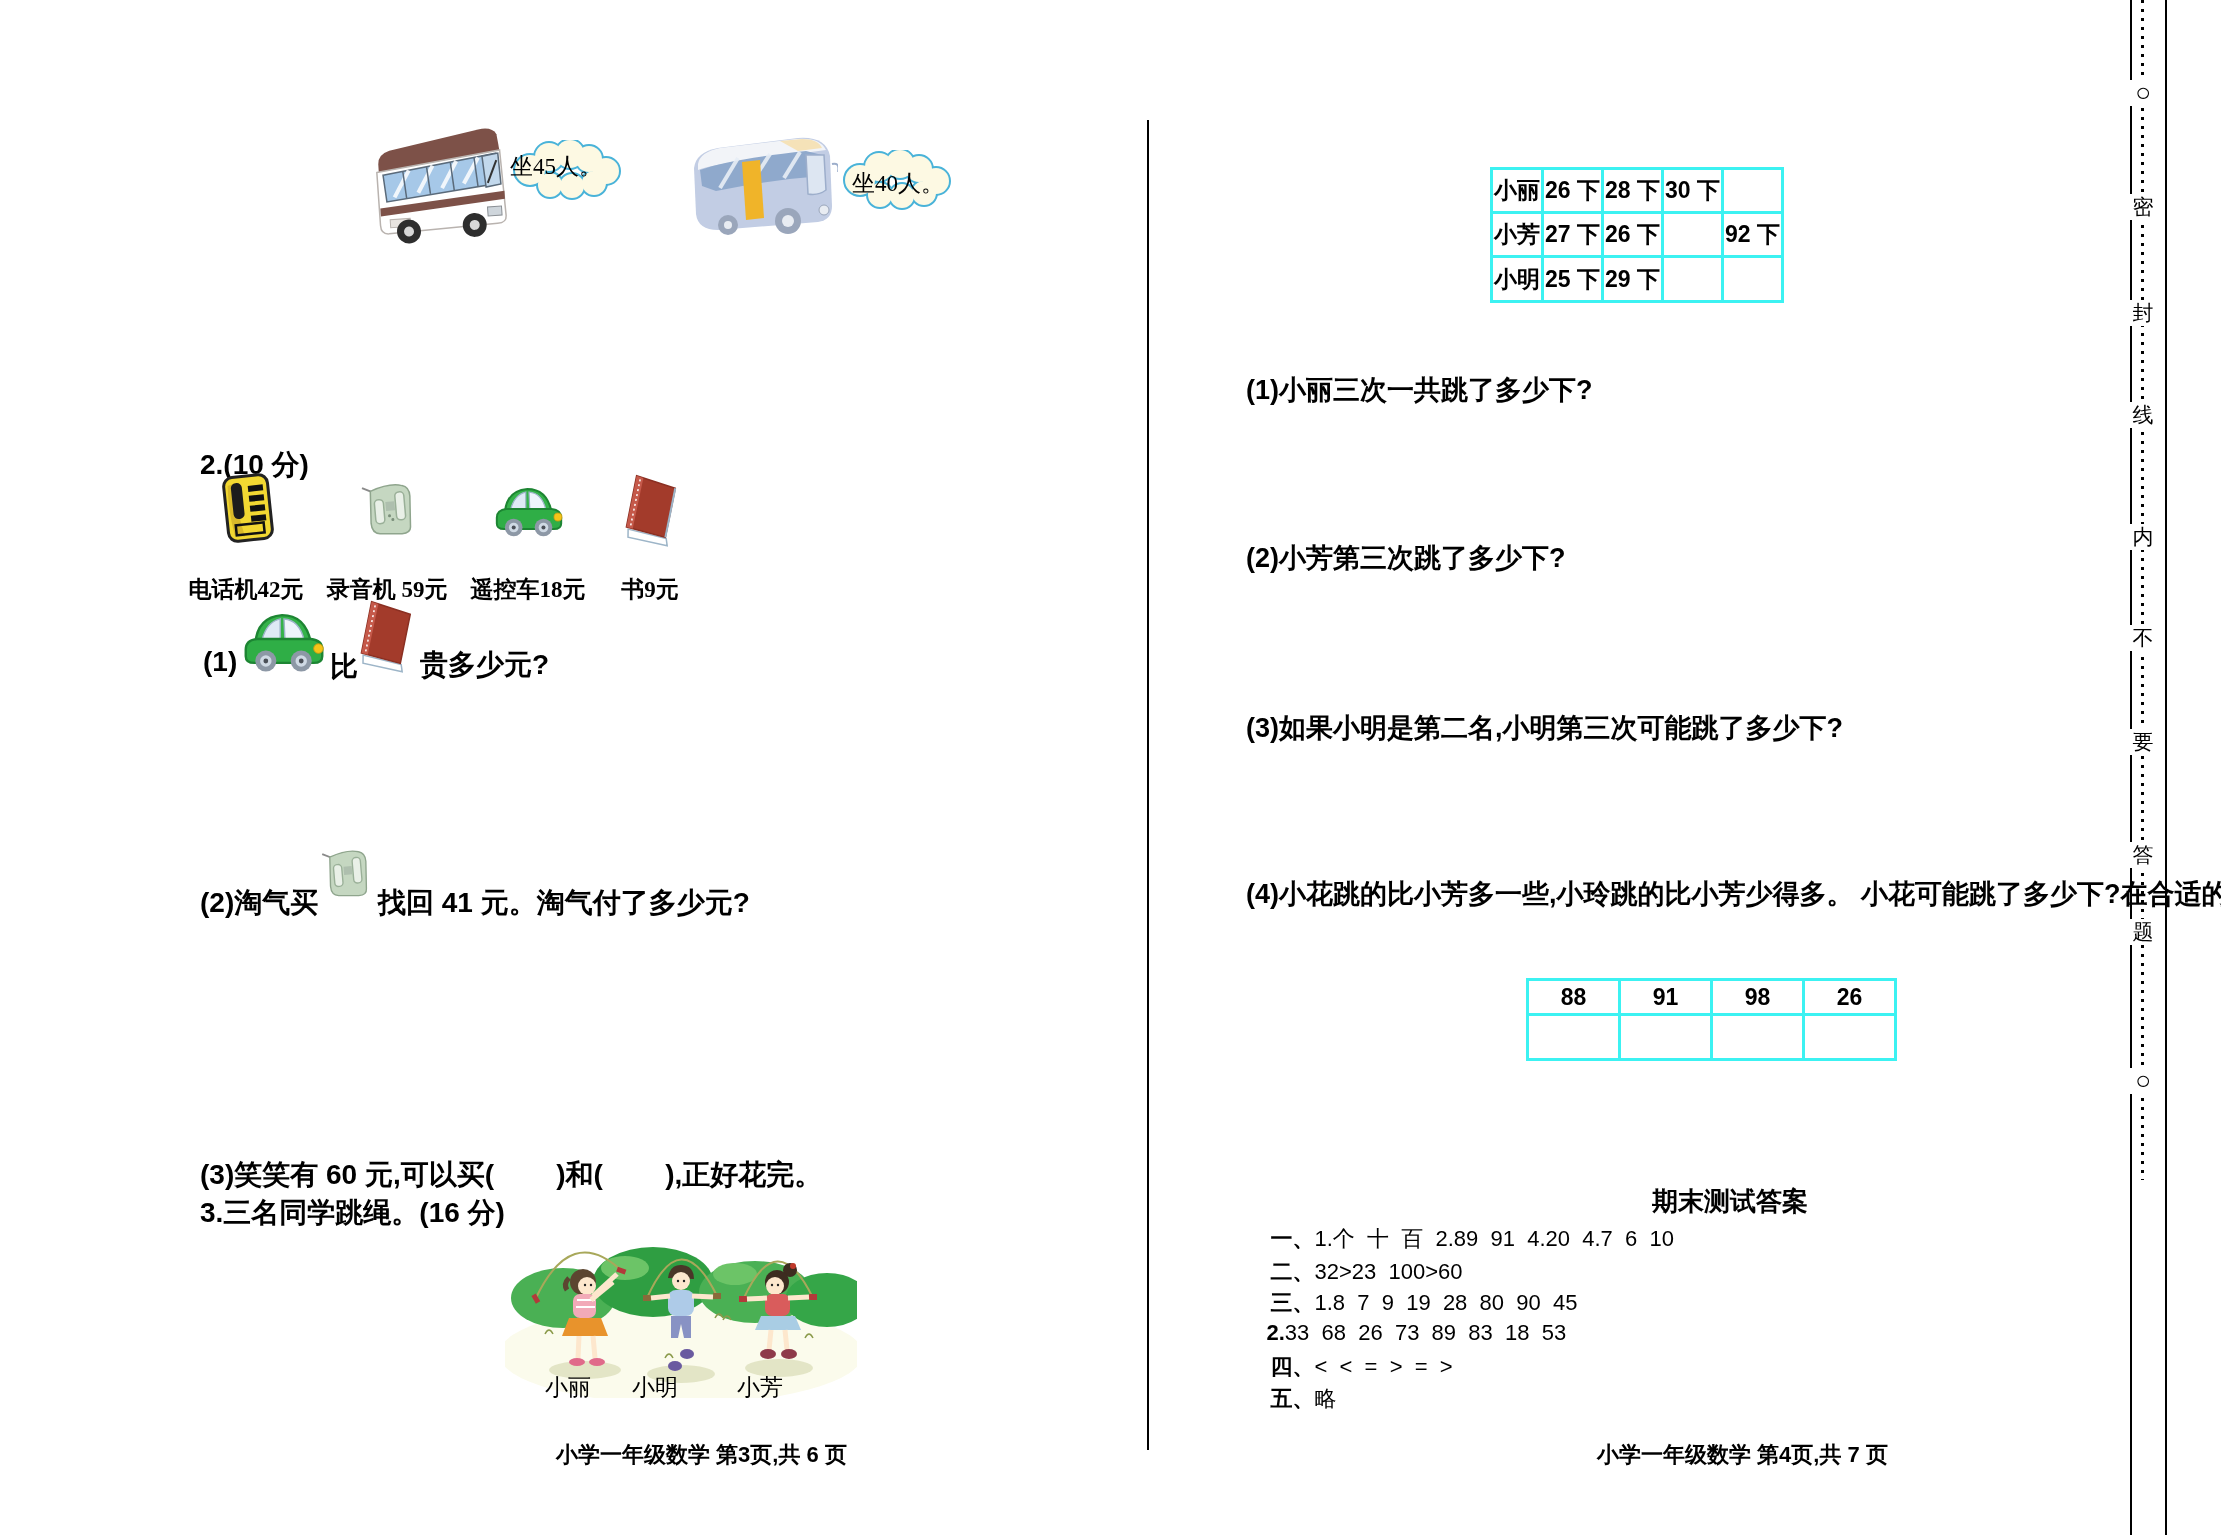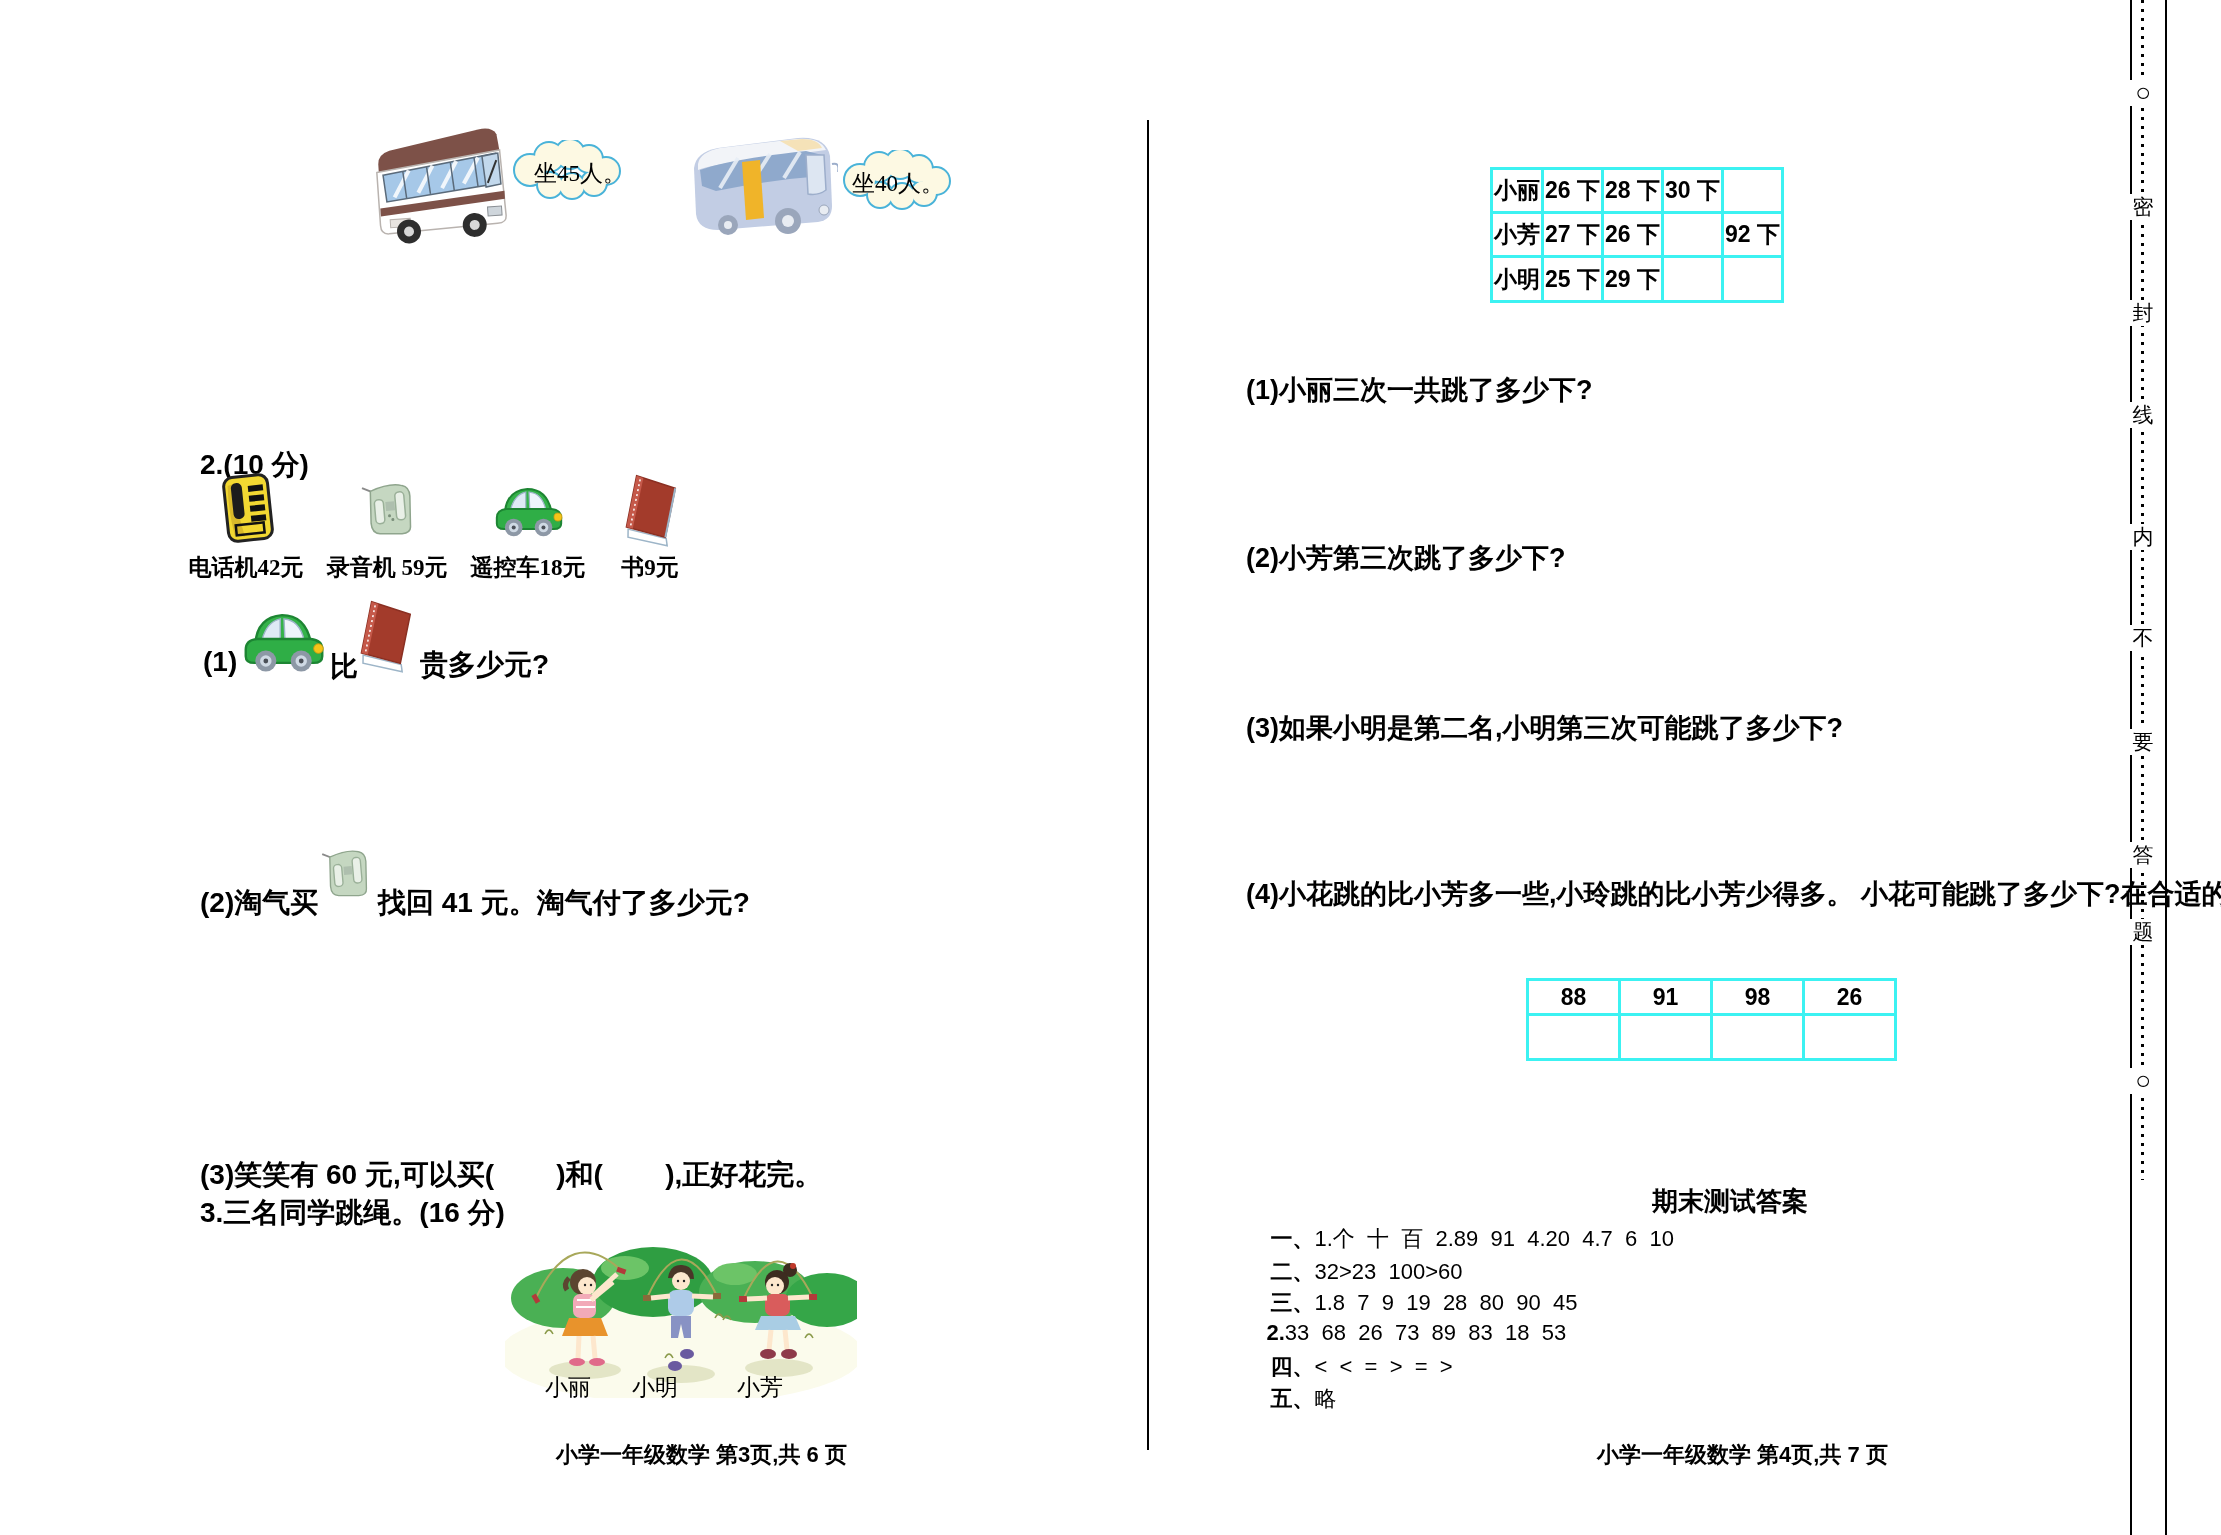--- a/index.html
+++ b/index.html
@@ -2,21 +2,21 @@
 <html><head>
 <meta charset="utf-8">
 <style>
   html,body{margin:0;padding:0;background:#fff;}
   #canvas{position:relative;width:2221px;height:1535px;background:#fff;overflow:hidden;
           font-family:"Liberation Sans",sans-serif;color:#000;}
   .abs{position:absolute;}
   .q{font-weight:bold;font-size:28px;white-space:pre;color:#000;}
   .q-sm{font-weight:bold;font-size:27px;white-space:pre;color:#000;}
   .bubble-text{font-family:"Liberation Serif",serif;font-size:23px;white-space:pre;}
-  .item-label{font-family:"Liberation Serif",serif;font-weight:bold;font-size:23px;text-align:center;white-space:pre;}
+  .item-label{font-family:"Liberation Serif",serif;font-weight:bold;font-size:23px;text-align:center;white-space:pre;margin-top:22px;}
   .kid-label{font-family:"Liberation Serif",serif;font-size:23px;text-align:center;white-space:pre;}
   .footer{font-weight:bold;font-size:22px;white-space:pre;}
   .divider{width:2px;background:#000;}
   table.score{border-collapse:collapse;table-layout:fixed;}
   table.score td{border:3px solid #3cf2f2;text-align:center;vertical-align:middle;
                  font-weight:bold;font-size:23px;font-family:"Liberation Sans",sans-serif;white-space:pre;}
   .ans-title{font-weight:bold;font-size:26px;text-align:center;white-space:pre;}
   .ans-line{font-size:22px;white-space:pre;}
   .ans-line .lbl{font-weight:bold;}
   .big-circle{display:inline-block;width:34px;height:34px;border:3px solid #000;border-radius:50%;
@@ -76,21 +76,21 @@
       <circle cx="20" cy="30" r="15"></circle>
         <circle cx="39" cy="17" r="14"></circle>
         <circle cx="60" cy="14" r="14"></circle>
       <circle cx="79" cy="19" r="13"></circle>
         <circle cx="96" cy="31" r="13"></circle>
         <circle cx="84" cy="43" r="12"></circle>
       <circle cx="62" cy="46" r="12"></circle>
         <circle cx="40" cy="45" r="12"></circle>
     </g>
   </svg>
-  <div class="abs bubble-text" style="left:510px;top:158px;width:116px;text-align:right">坐45人。</div>
+  <div class="abs bubble-text" style="left:510px;top:151px;width:116px;text-align:left">坐45人。</div>
 
   <svg class="abs" style="left:686px;top:128px" width="152" height="114" viewBox="0 0 152 114">
     <path d="M8 40 Q10 24 32 20 L112 10 Q140 8 144 28 L146 78 Q146 92 132 94 L32 102 Q12 102 10 86 Z" fill="#c2cde4"></path>
     <path d="M12 36 Q14 24 34 20 L110 11 Q134 9 140 22 L64 32 Q24 37 12 42 Z" fill="#f2f4f8"></path>
     <path d="M94 13 L116 11 Q132 11 136 20 L112 23 Z" fill="#f5e2b8"></path>
     <path d="M14 42 Q44 31 120 23 L136 27 L136 48 Q82 52 30 63 L16 58 Z" fill="#8fa9cc"></path>
     <g stroke="#e8eef6" stroke-width="4" opacity="0.9">
       <line x1="34" y1="60" x2="52" y2="30"></line>
         <line x1="66" y1="54" x2="84" y2="26"></line>
         <line x1="98" y1="50" x2="114" y2="24"></line>

